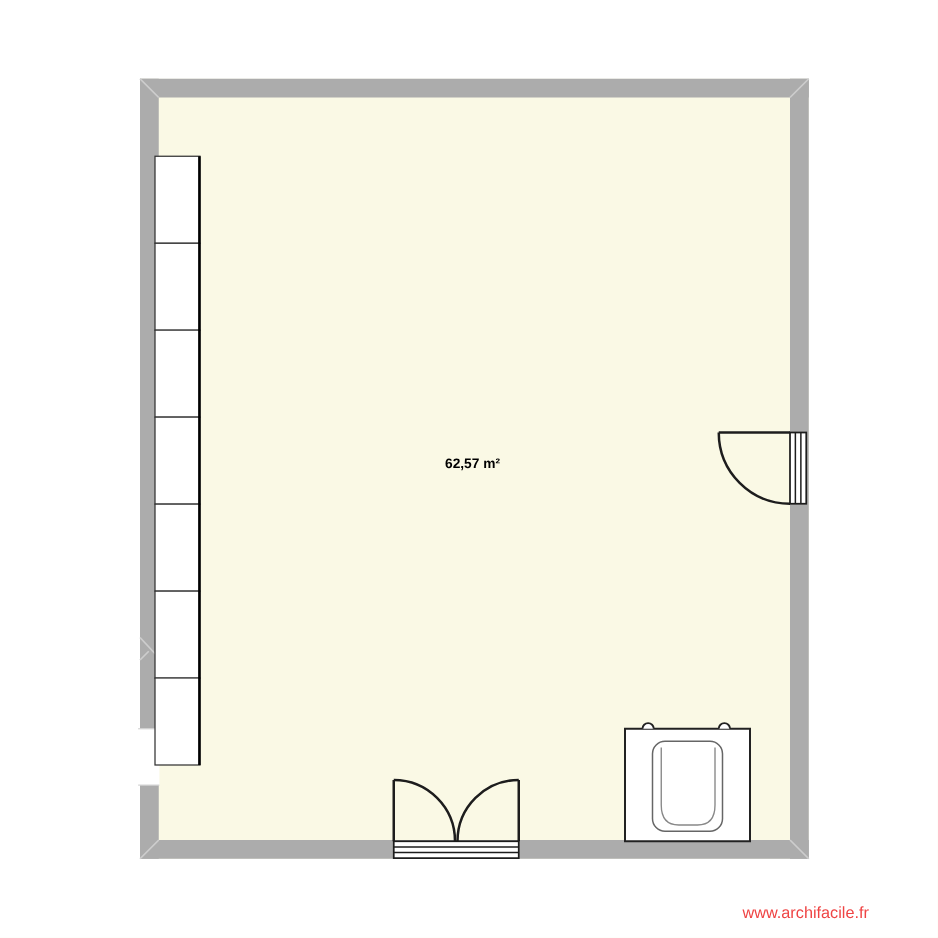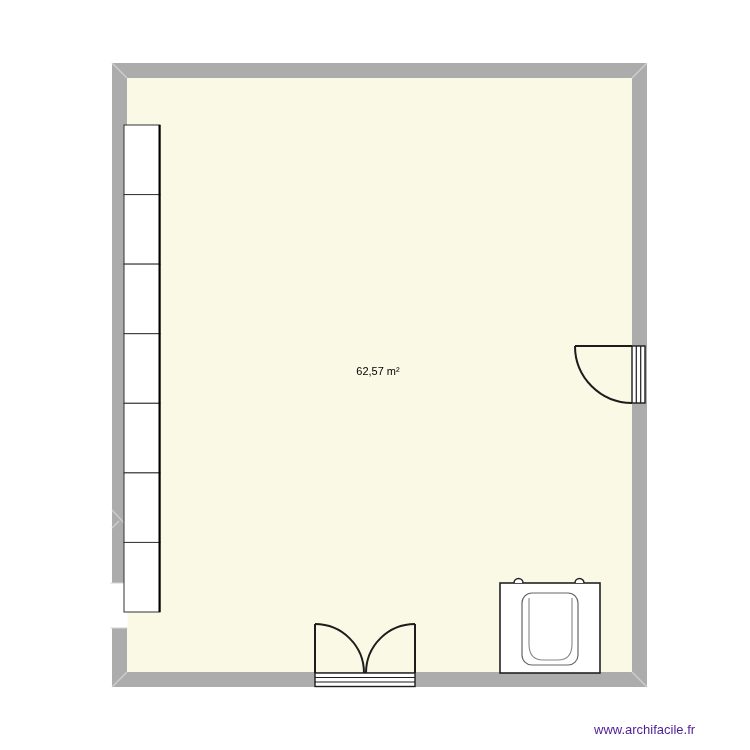--- a/index.html
+++ b/index.html
@@ -35,27 +35,28 @@
   .tub-tap { fill: #ffffff; stroke: #222222; stroke-width: 1.5; }
   .area-label {
     position: absolute;
     left: 320px;
     top: 365px;
     width: 116px;
     text-align: center;
     font-size: 11px;
     color: #000000;
     white-space: nowrap;
+    font-weight: bold;
   }
   .watermark {
     position: absolute;
     left: 594px;
     top: 722px;
     font-size: 13px;
-    color: #4c1d95;
+    color: #ef4444;
     white-space: nowrap;
   }
 </style>
 </head>
 <body>
 
 <div class="plan">
   <svg width="750" height="750" viewBox="0 0 750 750">
 
     <rect class="floor" x="112" y="63" width="535" height="624"></rect>

